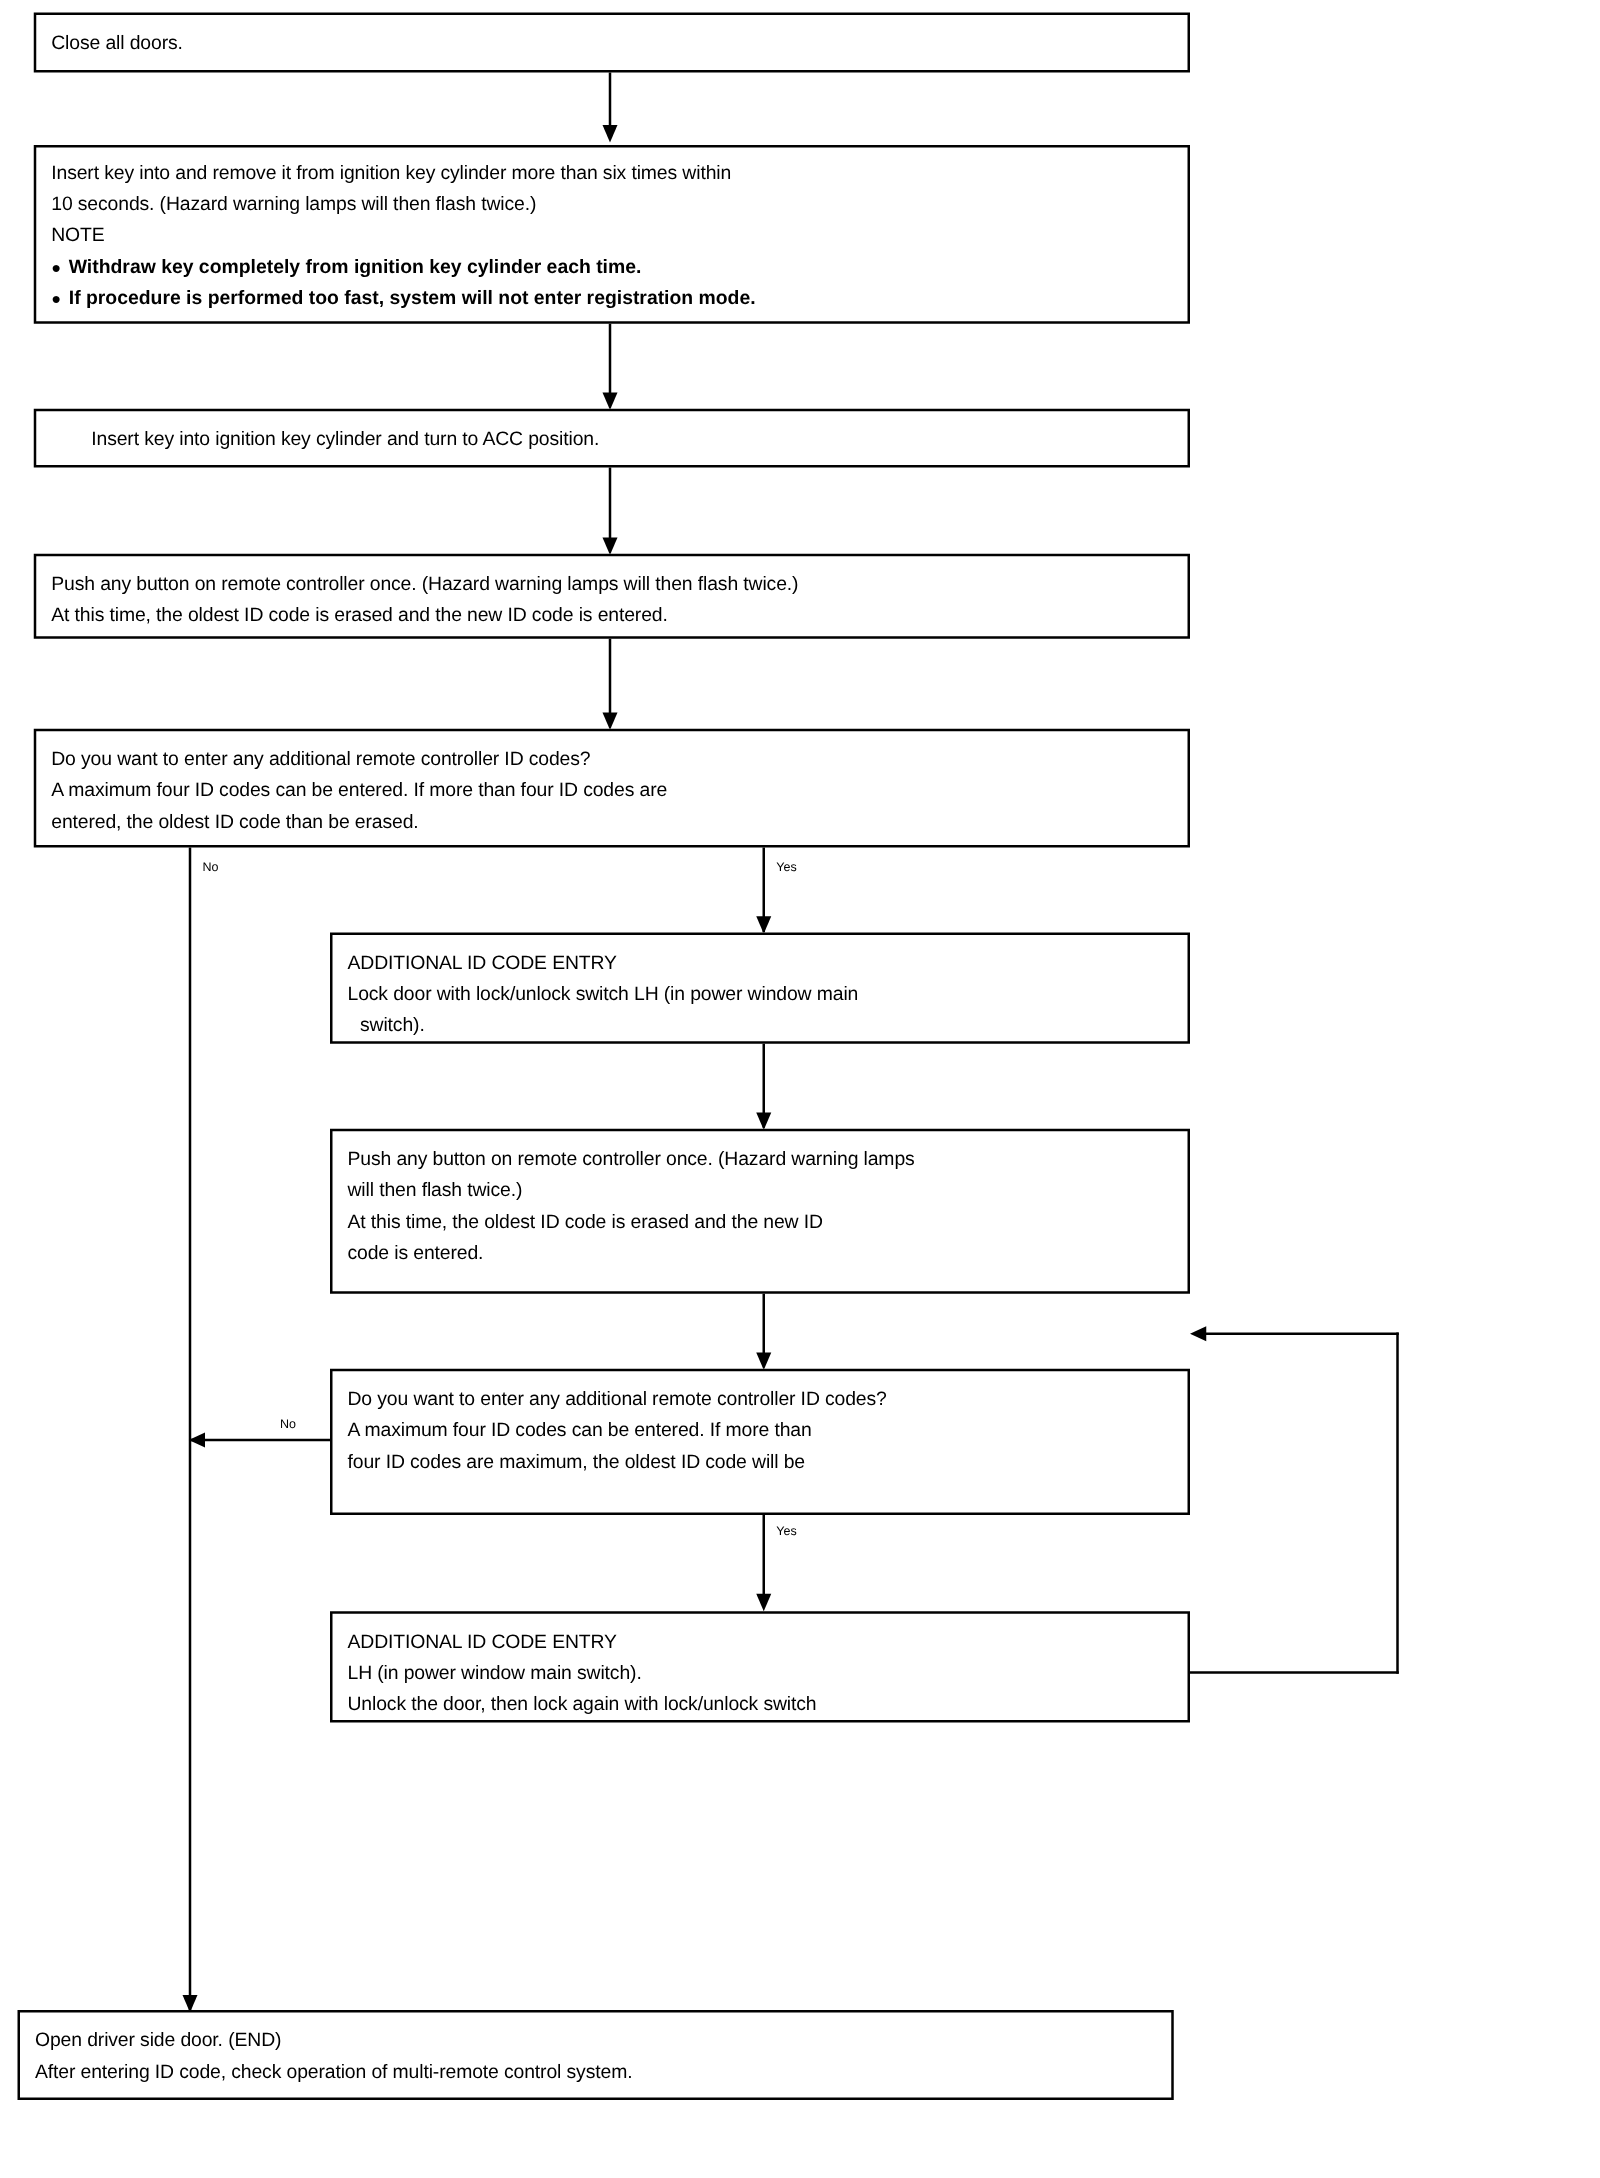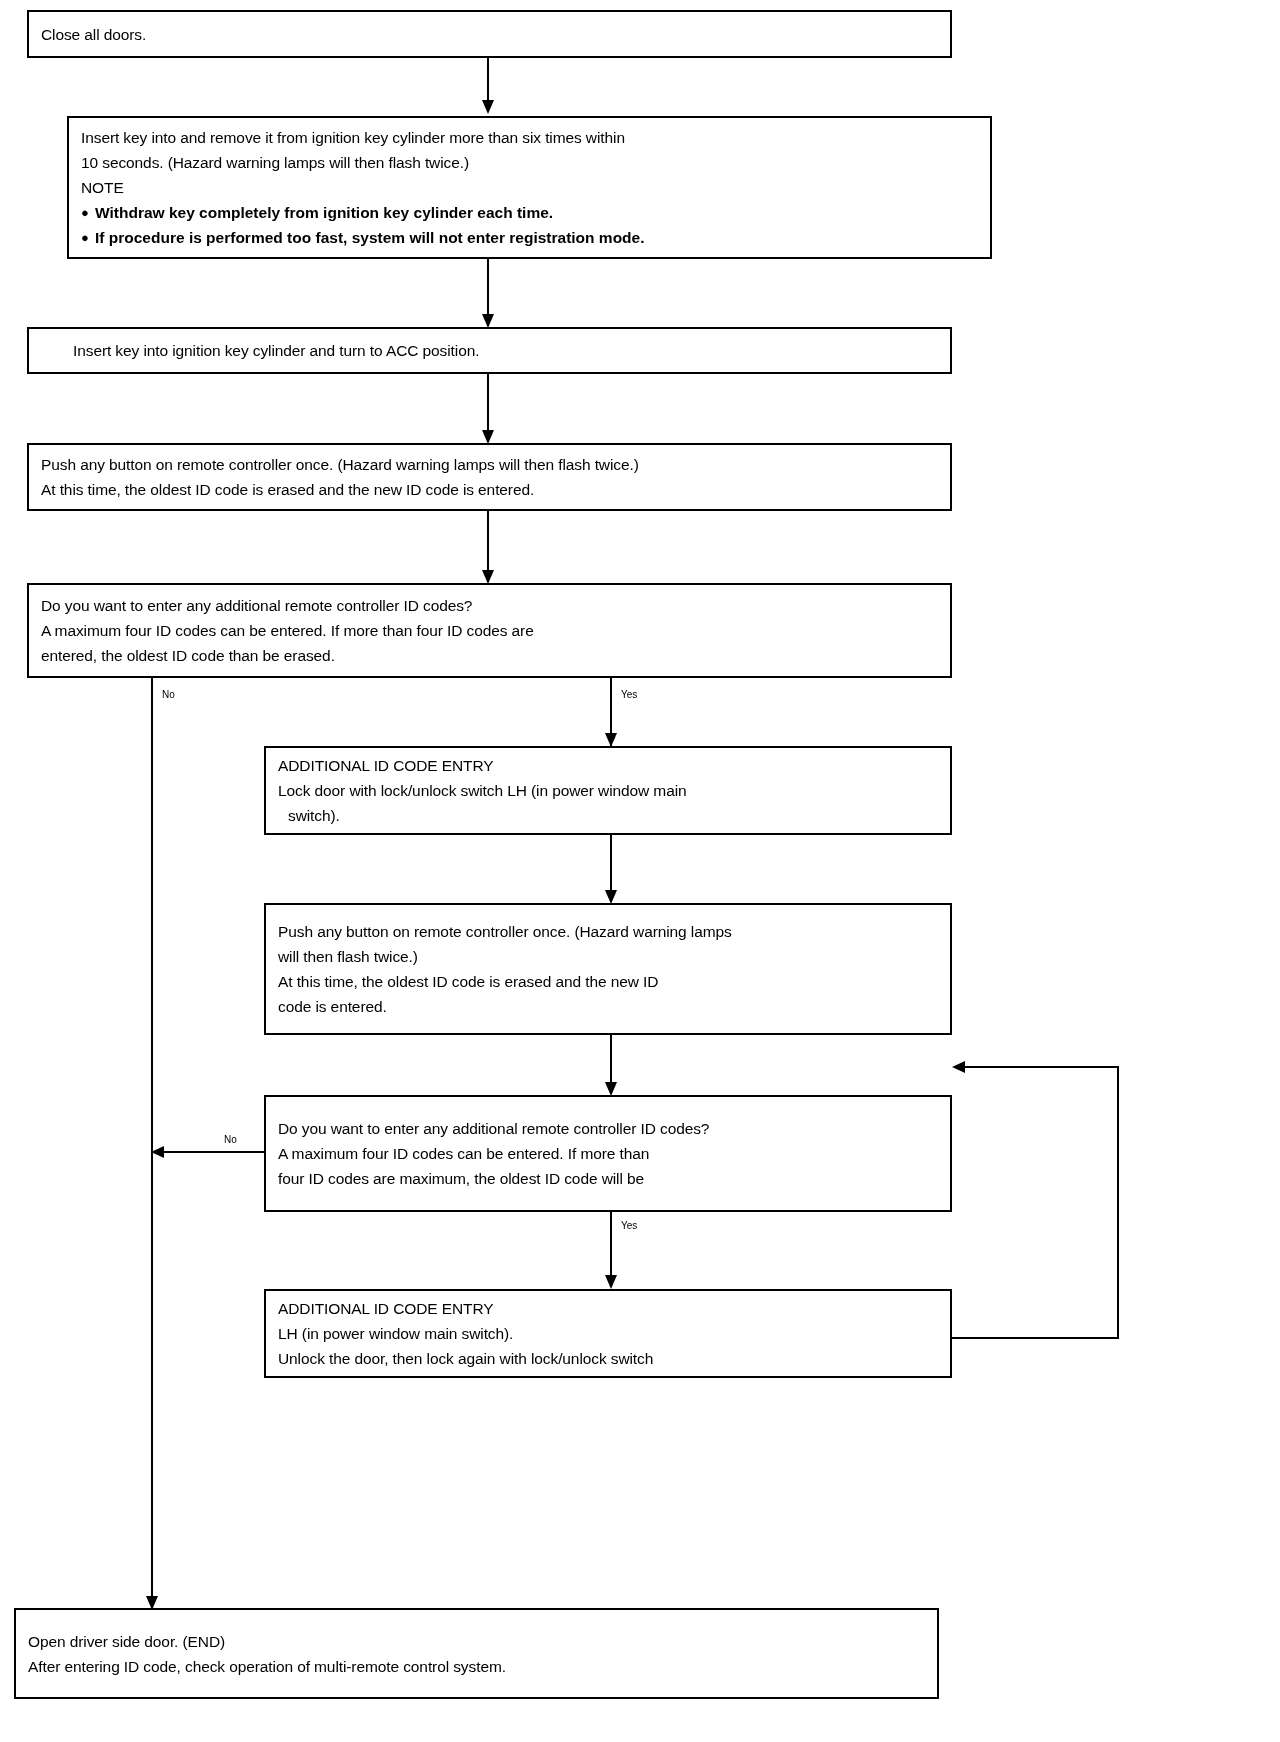--- a/index.html
+++ b/index.html
@@ -19,21 +19,21 @@
     overflow: hidden;
   }
   .box {
     position: absolute;
     box-sizing: border-box;
     border: 2px solid #000000;
     background: #ffffff;
     padding: 10px 12px 10px 12px;
     display: flex;
     flex-direction: column;
-    justify-content: center;
+    justify-content: flex-start;
   }
   .ln {
     font-size: 15.5px;
     line-height: 25px;
     white-space: pre;
     letter-spacing: -0.1px;
     font-weight: 400;
   }
   .ln.bold {
     font-weight: normal;
@@ -96,21 +96,21 @@
 
 <div id="canvas">
 
   <div class="box" style="left:27px; top:10px; width:925px; height:48px;">
     <div class="ln">Close all doors.</div>
   </div>
 
   <div class="vline" style="left:487px; top:58px; height:48px;"></div>
   <div class="arrow-down" style="left:482px; top:100px;"></div>
 
-  <div class="box" style="left:27px; top:116px; width:925px; height:143px; padding-top:8px; padding-bottom:8px;margin-left:40px;">
+  <div class="box" style="left:27px; top:116px; width:925px; height:143px; padding-top:8px; padding-bottom:8px;">
     <div class="ln">Insert key into and remove it from ignition key cylinder more than six times within</div>
     <div class="ln">10 seconds. (Hazard warning lamps will then flash twice.)</div>
     <div class="ln bold">NOTE</div>
     <div class="bullet-row">
       <span class="bullet-dot">●</span>
       <span>Withdraw key completely from ignition key cylinder each time.</span>
     </div>
     <div class="bullet-row">
       <span class="bullet-dot">●</span>
       <span>If procedure is performed too fast, system will not enter registration mode.</span>
@@ -186,18 +186,18 @@
     <div class="ln">ADDITIONAL ID CODE ENTRY</div>
     <div class="ln">LH (in power window main switch).</div>
     <div class="ln">Unlock the door, then lock again with lock/unlock switch</div>
   </div>
 
   <div class="hline" style="left:952px; top:1337px; width:167px;"></div>
   <div class="vline" style="left:1117px; top:1066px; height:273px;"></div>
   <div class="hline" style="left:963px; top:1066px; width:156px;"></div>
   <div class="arrow-left" style="left:952px; top:1061px;"></div>
 
-  <div class="box" style="left:14px; top:1608px; width:925px; height:91px;">
+  <div class="box" style="left:14px; top:1608px; width:925px; height:72px;">
     <div class="ln">Open driver side door. (END)</div>
     <div class="ln bold">After entering ID code, check operation of multi-remote control system.</div>
   </div>
 
 </div>
 
 </body></html>

